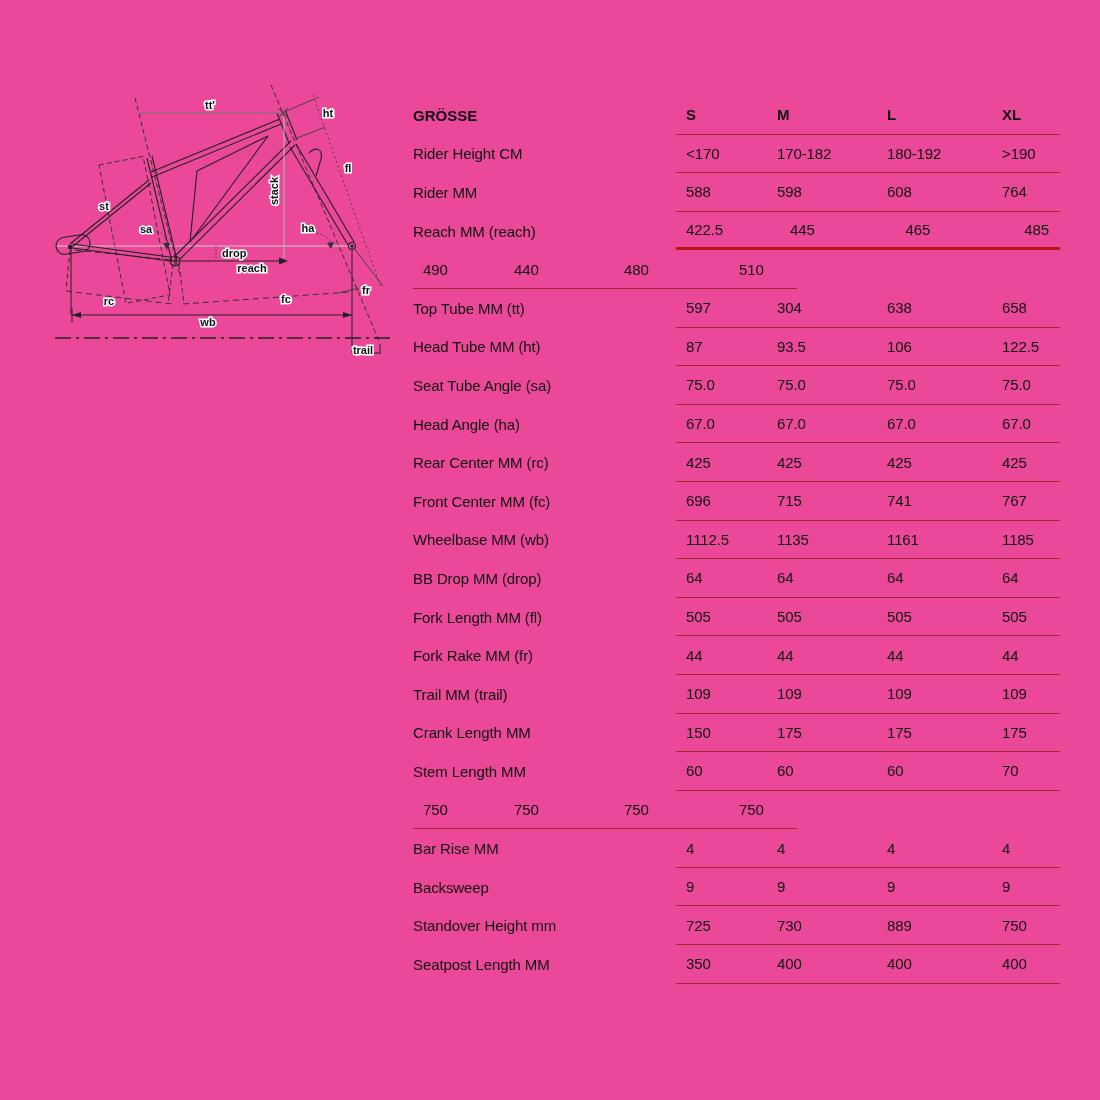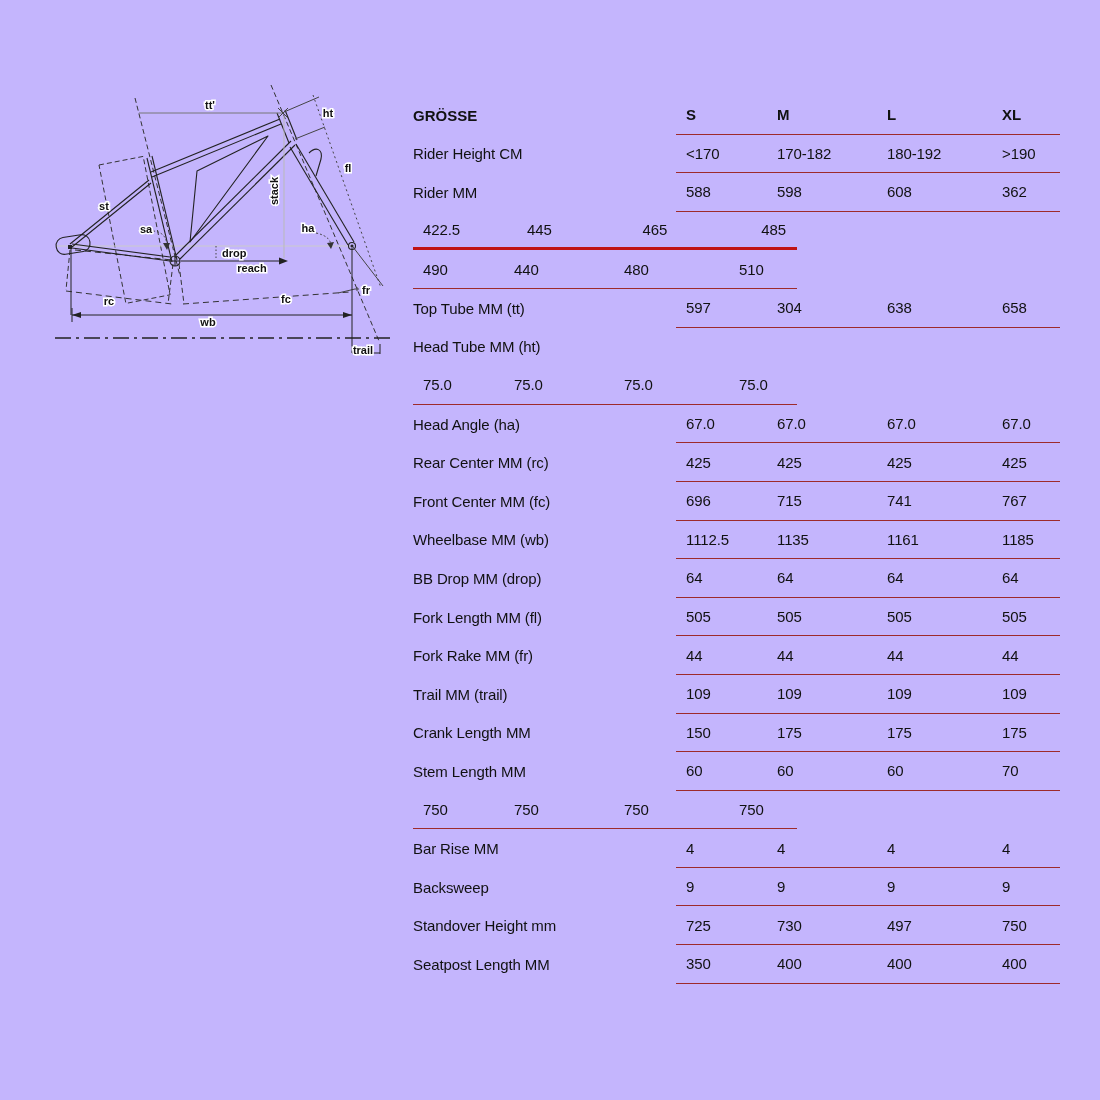--- a/index.html
+++ b/index.html
@@ -1,17 +1,17 @@
 <!DOCTYPE html>
 <html><head>
 <meta charset="utf-8">
 <style>
   html,body{margin:0;padding:0;background:#fff;}
   body{width:1100px;height:1100px;position:relative;font-family:"Liberation Sans",sans-serif;color:#111;}
-  .stage{position:absolute;left:0;top:0;width:1100px;height:1100px;background:#c4b5fd;overflow:hidden;}
+  .stage{position:absolute;left:0;top:0;width:1100px;height:1100px;background:#ec4899;overflow:hidden;}
 
   
   svg.diagram{position:absolute;left:0;top:0;}
   svg.diagram line, svg.diagram path, svg.diagram rect.box, svg.diagram polygon.tri, svg.diagram circle{vector-effect:non-scaling-stroke;}
   .dlabel{font-family:"Liberation Sans",sans-serif;font-size:11px;font-weight:700;fill:#111;
           stroke:#fff;stroke-width:3px;paint-order:stroke;}
 
   
   .geo{position:absolute;left:413px;top:96px;width:647px;}
   .row{display:flex;height:38.6px;}
@@ -175,25 +175,26 @@
         <div class="c c4">&gt;190</div>
       </div>
     </div>
 
     <div class="row">
       <div class="lbl">Rider MM</div>
       <div class="vals">
         <div class="c c1">588</div>
         <div class="c c2">598</div>
         <div class="c c3">608</div>
-        <div class="c c4">362</div>
+        <div class="c c4">764</div>
       </div>
     </div>
 
     <div class="row hl">
+      <div class="lbl">Reach MM (reach)</div>
       <div class="vals">
         <div class="c c1">422.5</div>
         <div class="c c2">445</div>
         <div class="c c3">465</div>
         <div class="c c4">485</div>
       </div>
     </div>
 
     <div class="row">
       <div class="vals">
@@ -209,23 +210,30 @@
       <div class="vals">
         <div class="c c1">597</div>
         <div class="c c2">304</div>
         <div class="c c3">638</div>
         <div class="c c4">658</div>
       </div>
     </div>
 
     <div class="row">
       <div class="lbl">Head Tube MM (ht)</div>
-    </div>
-
-    <div class="row">
+      <div class="vals">
+        <div class="c c1">87</div>
+        <div class="c c2">93.5</div>
+        <div class="c c3">106</div>
+        <div class="c c4">122.5</div>
+      </div>
+    </div>
+
+    <div class="row">
+      <div class="lbl">Seat Tube Angle (sa)</div>
       <div class="vals">
         <div class="c c1">75.0</div>
         <div class="c c2">75.0</div>
         <div class="c c3">75.0</div>
         <div class="c c4">75.0</div>
       </div>
     </div>
 
     <div class="row">
       <div class="lbl">Head Angle (ha)</div>
@@ -354,21 +362,21 @@
         <div class="c c3">9</div>
         <div class="c c4">9</div>
       </div>
     </div>
 
     <div class="row">
       <div class="lbl">Standover Height mm</div>
       <div class="vals">
         <div class="c c1">725</div>
         <div class="c c2">730</div>
-        <div class="c c3">497</div>
+        <div class="c c3">889</div>
         <div class="c c4">750</div>
       </div>
     </div>
 
     <div class="row">
       <div class="lbl">Seatpost Length MM</div>
       <div class="vals">
         <div class="c c1">350</div>
         <div class="c c2">400</div>
         <div class="c c3">400</div>

